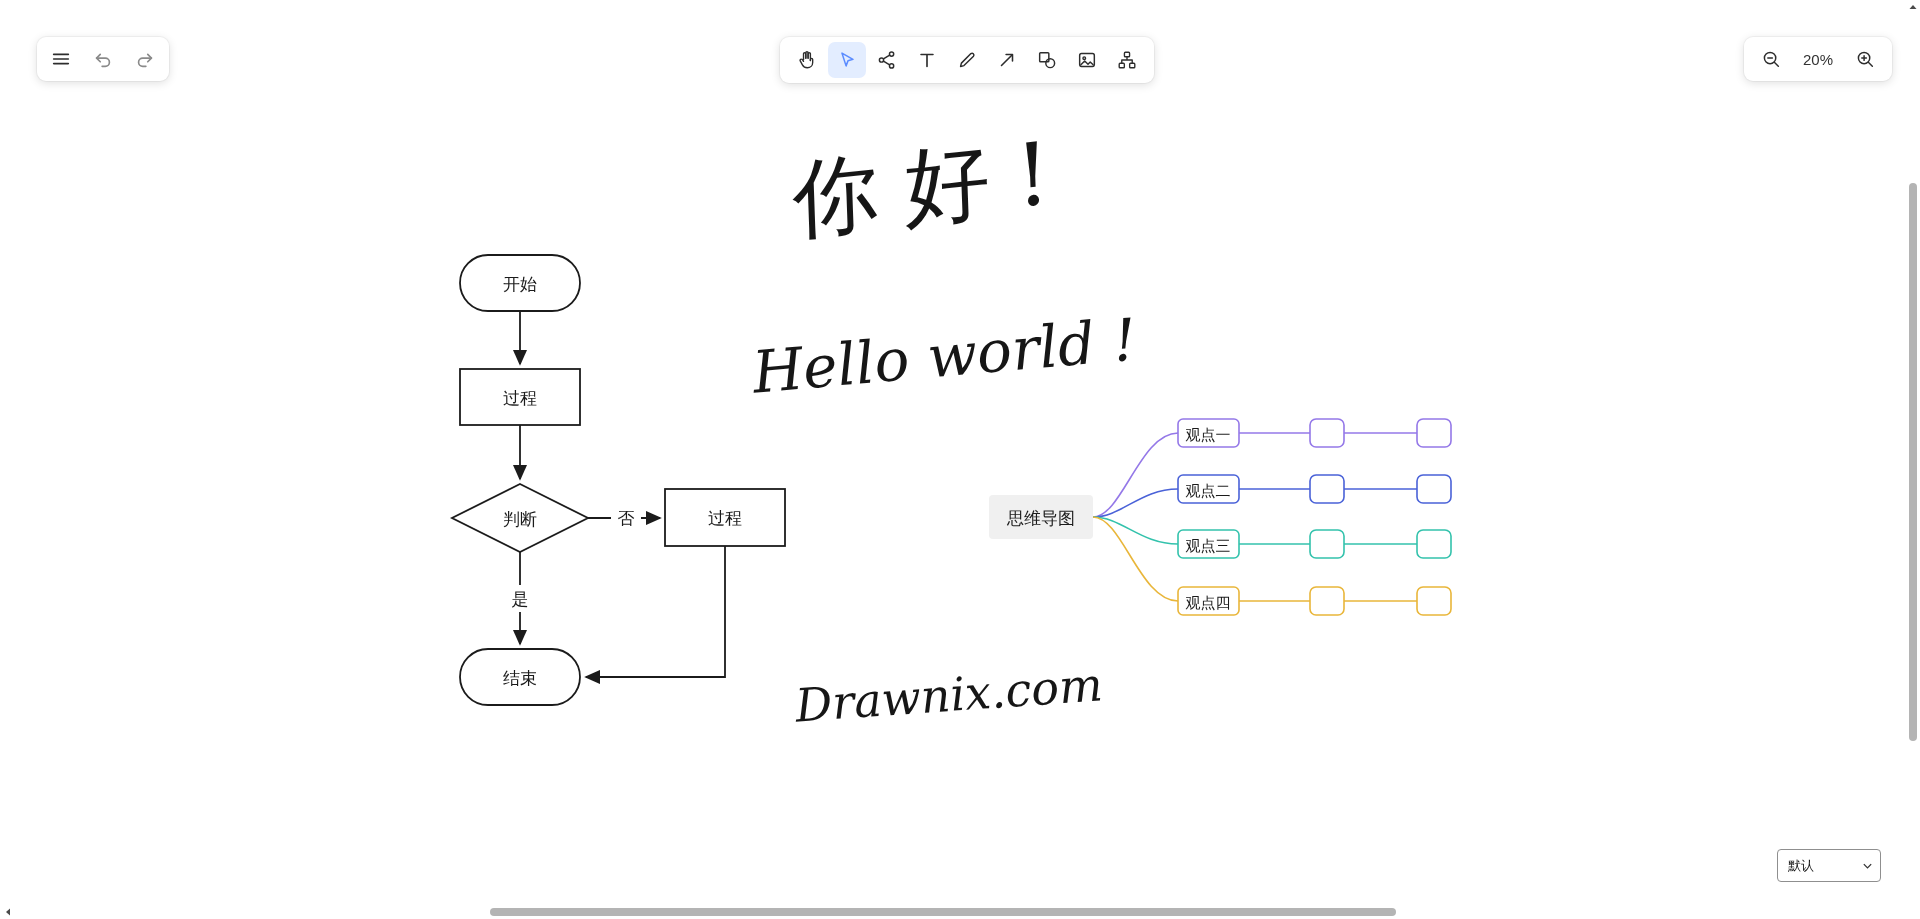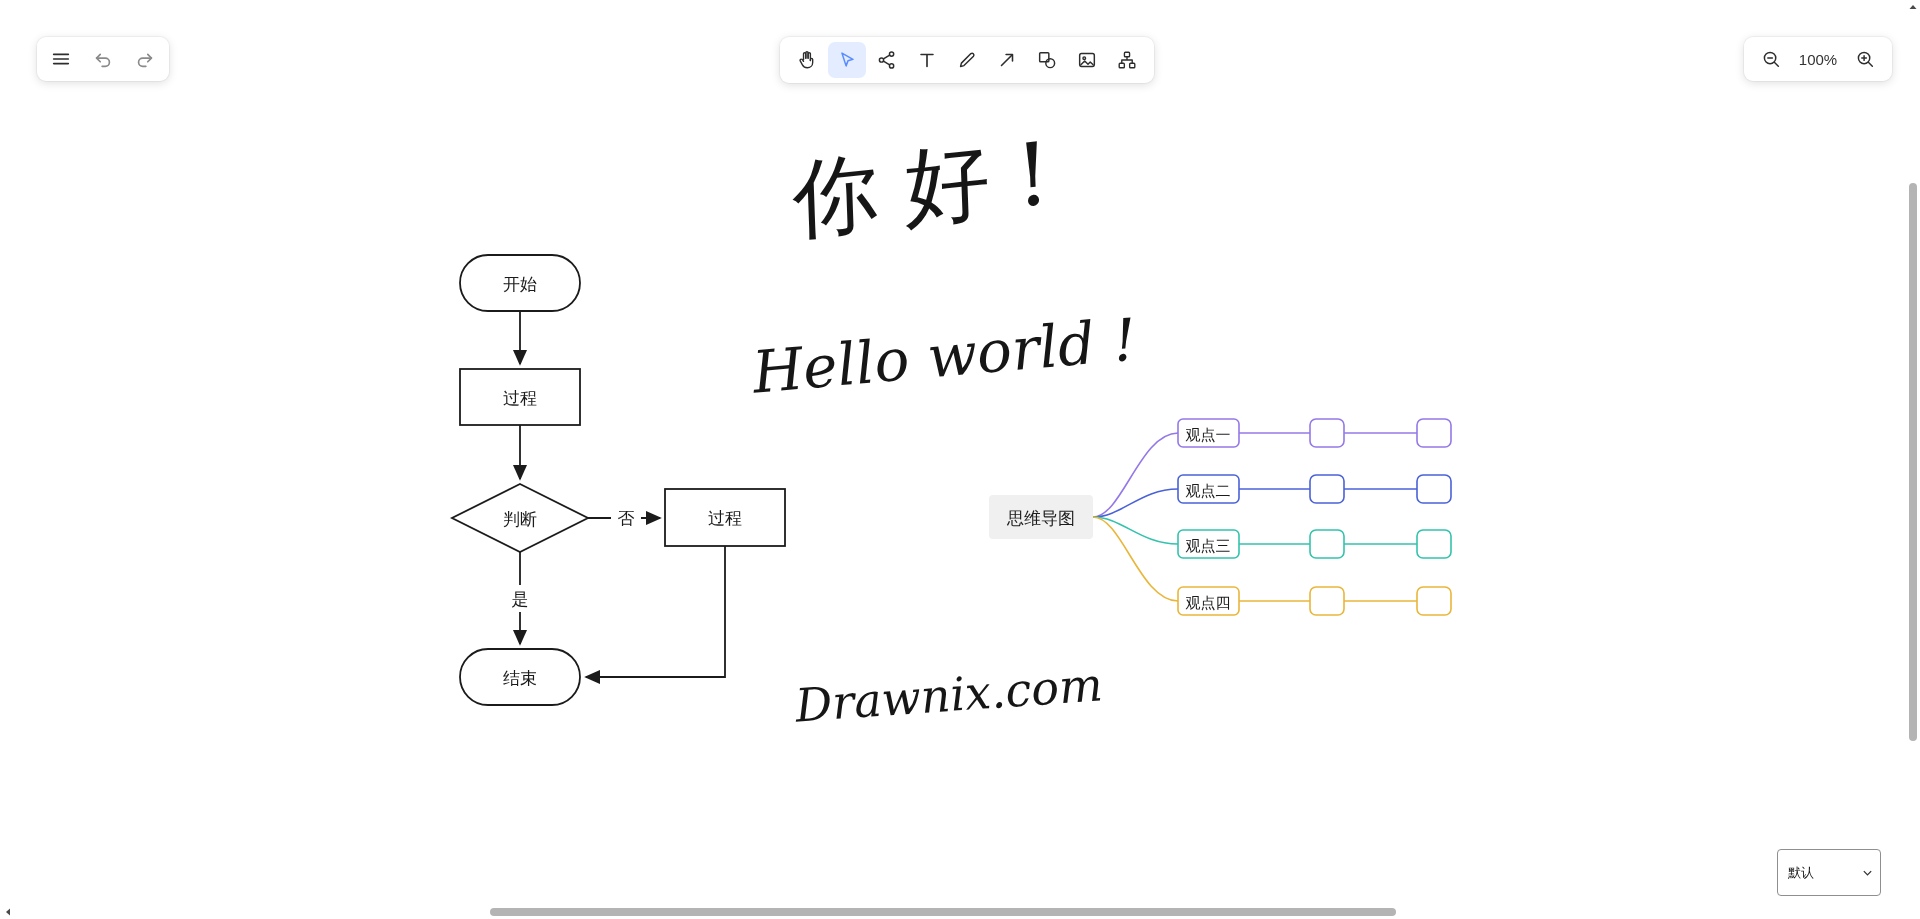--- a/index.html
+++ b/index.html
@@ -42,21 +42,21 @@
     font-family:"DejaVu Serif",serif;
     transform:rotate(-5deg);
   }
   .hw-site{
     left:795px;top:668px;font-size:46px;font-style:italic;
     font-family:"DejaVu Serif",serif;
     transform:rotate(-4deg);
   }
   
   .theme-select{
-    position:absolute;left:1777px;top:849px;width:104px;height:47px;
+    position:absolute;left:1777px;top:849px;width:104px;height:33px;
     background:#fff;border:1px solid #8f8f8f;border-radius:4px;
     display:flex;align-items:center;justify-content:space-between;
     padding:0 7px 0 10px;font-size:13px;z-index:20;cursor:pointer;box-sizing:border-box;
   }
   
   .v-scroll{position:absolute;right:0;top:0;width:14px;height:919px;z-index:30;}
   .v-thumb{position:absolute;right:3px;top:183px;width:8px;height:558px;background:#b4b4b4;border-radius:4px;}
   .v-arrow-up{position:absolute;right:2px;top:2px;width:10px;height:10px;}
   .h-scroll{position:absolute;left:0;bottom:0;width:1920px;height:14px;z-index:30;}
   .h-thumb{position:absolute;left:490px;bottom:3px;width:906px;height:8px;background:#b4b4b4;border-radius:4px;}
@@ -249,21 +249,21 @@
 </div>
 
 <div class="float-bar zoom-bar">
   <div class="icon-btn">
     <svg viewBox="0 0 24 24" fill="none" stroke="#2d2d2d" stroke-width="1.6" stroke-linecap="round">
       <circle cx="11" cy="11" r="6.2"></circle>
         <path d="M15.6 15.6L20 20"></path>
         <path d="M8.5 11h5"></path>
     </svg>
   </div>
-  <div class="zoom-label">100%</div>
+  <div class="zoom-label">20%</div>
   <div class="icon-btn">
     <svg viewBox="0 0 24 24" fill="none" stroke="#2d2d2d" stroke-width="1.6" stroke-linecap="round">
       <circle cx="11" cy="11" r="6.2"></circle>
         <path d="M15.6 15.6L20 20"></path>
         <path d="M8.5 11h5M11 8.5v5"></path>
     </svg>
   </div>
 </div>
 
 <div class="theme-select">

